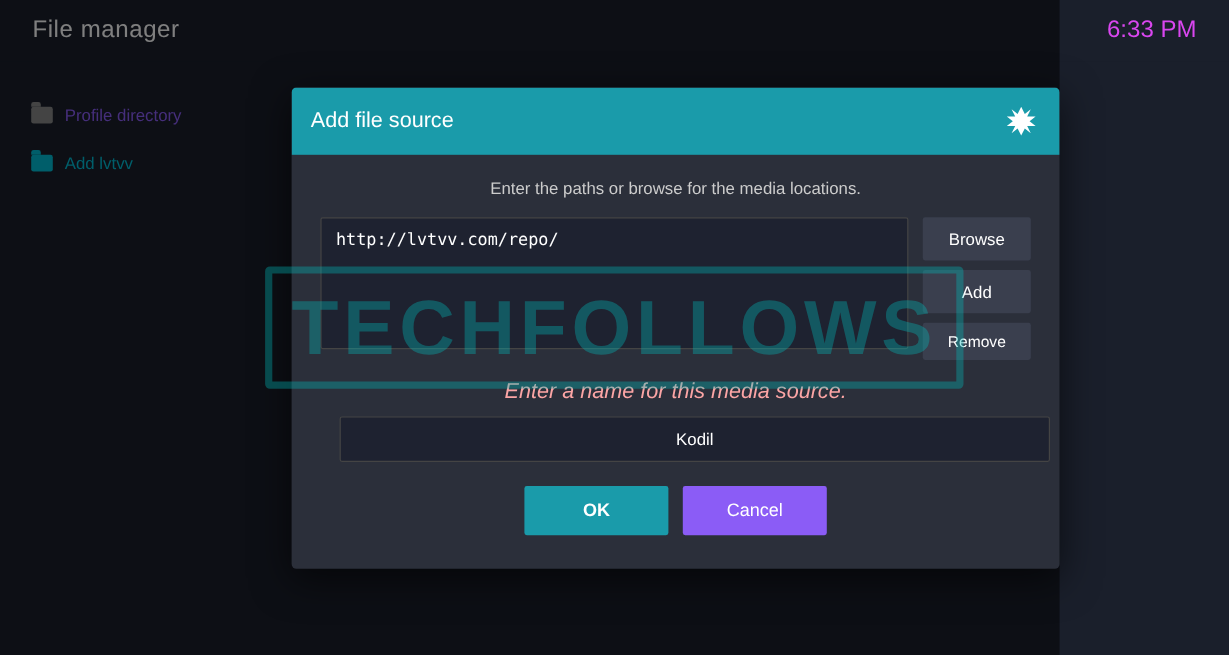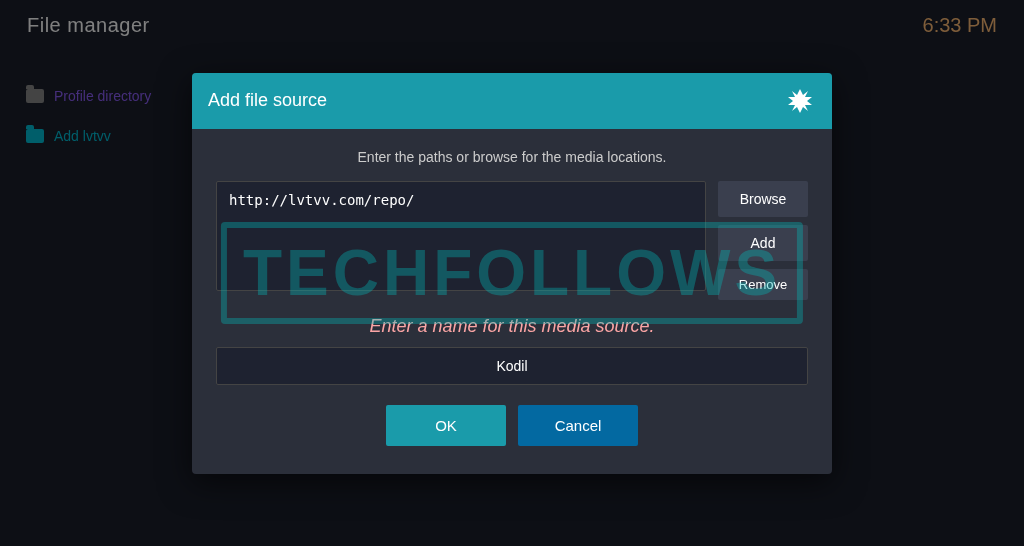--- a/index.html
+++ b/index.html
@@ -26,21 +26,21 @@
     .header-title {
       font-size: 20px;
       font-weight: 300;
       color: #ffffff;
       letter-spacing: 0.5px;
     }
 
     .header-time {
       font-size: 20px;
       font-weight: 300;
-      color: #fdba74;
+      color: #d946ef;
     }
 
     
     .sidebar {
       position: absolute;
       top: 60px;
       left: 0;
       width: 190px;
       padding: 20px 16px;
     }
@@ -87,25 +87,25 @@
 
     .sidebar-item.active .sidebar-item-label {
       color: #00bcd4;
     }
 
     
     .modal-overlay {
       position: absolute;
       top: 0;
       left: 0;
-      width: 1024px;
+      width: 883px;
       height: 546px;
       background: rgba(0,0,0,0.5);
       display: flex;
-      justify-content: center;
+      justify-content: flex-end;
       align-items: center;
     }
 
     
     .dialog {
       width: 640px;
       background-color: #2b2f3a;
       border-radius: 4px;
       overflow: hidden;
       box-shadow: 0 8px 32px rgba(0,0,0,0.6);
@@ -214,43 +214,44 @@
       width: 100%;
       background-color: #1e2230;
       border: 1px solid #444;
       color: #ffffff;
       font-size: 14px;
       padding: 10px 12px;
       outline: none;
       border-radius: 2px;
       text-align: center;
       margin-bottom: 20px;
+      margin-left: 16px;
     }
 
     .dialog-actions {
       display: flex;
       justify-content: center;
       gap: 12px;
       padding-bottom: 8px;
     }
 
     .btn-ok {
       background-color: #1a9baa;
       color: #ffffff;
       border: none;
       padding: 12px 48px;
       font-size: 15px;
       cursor: pointer;
       border-radius: 2px;
-      font-weight: 400;
+      font-weight: 700;
       min-width: 120px;
     }
 
     .btn-cancel {
-      background-color: #0369a1;
+      background-color: #8b5cf6;
       color: #ffffff;
       border: none;
       padding: 12px 36px;
       font-size: 15px;
       cursor: pointer;
       border-radius: 2px;
       font-weight: 500;
       min-width: 120px;
     }
 

